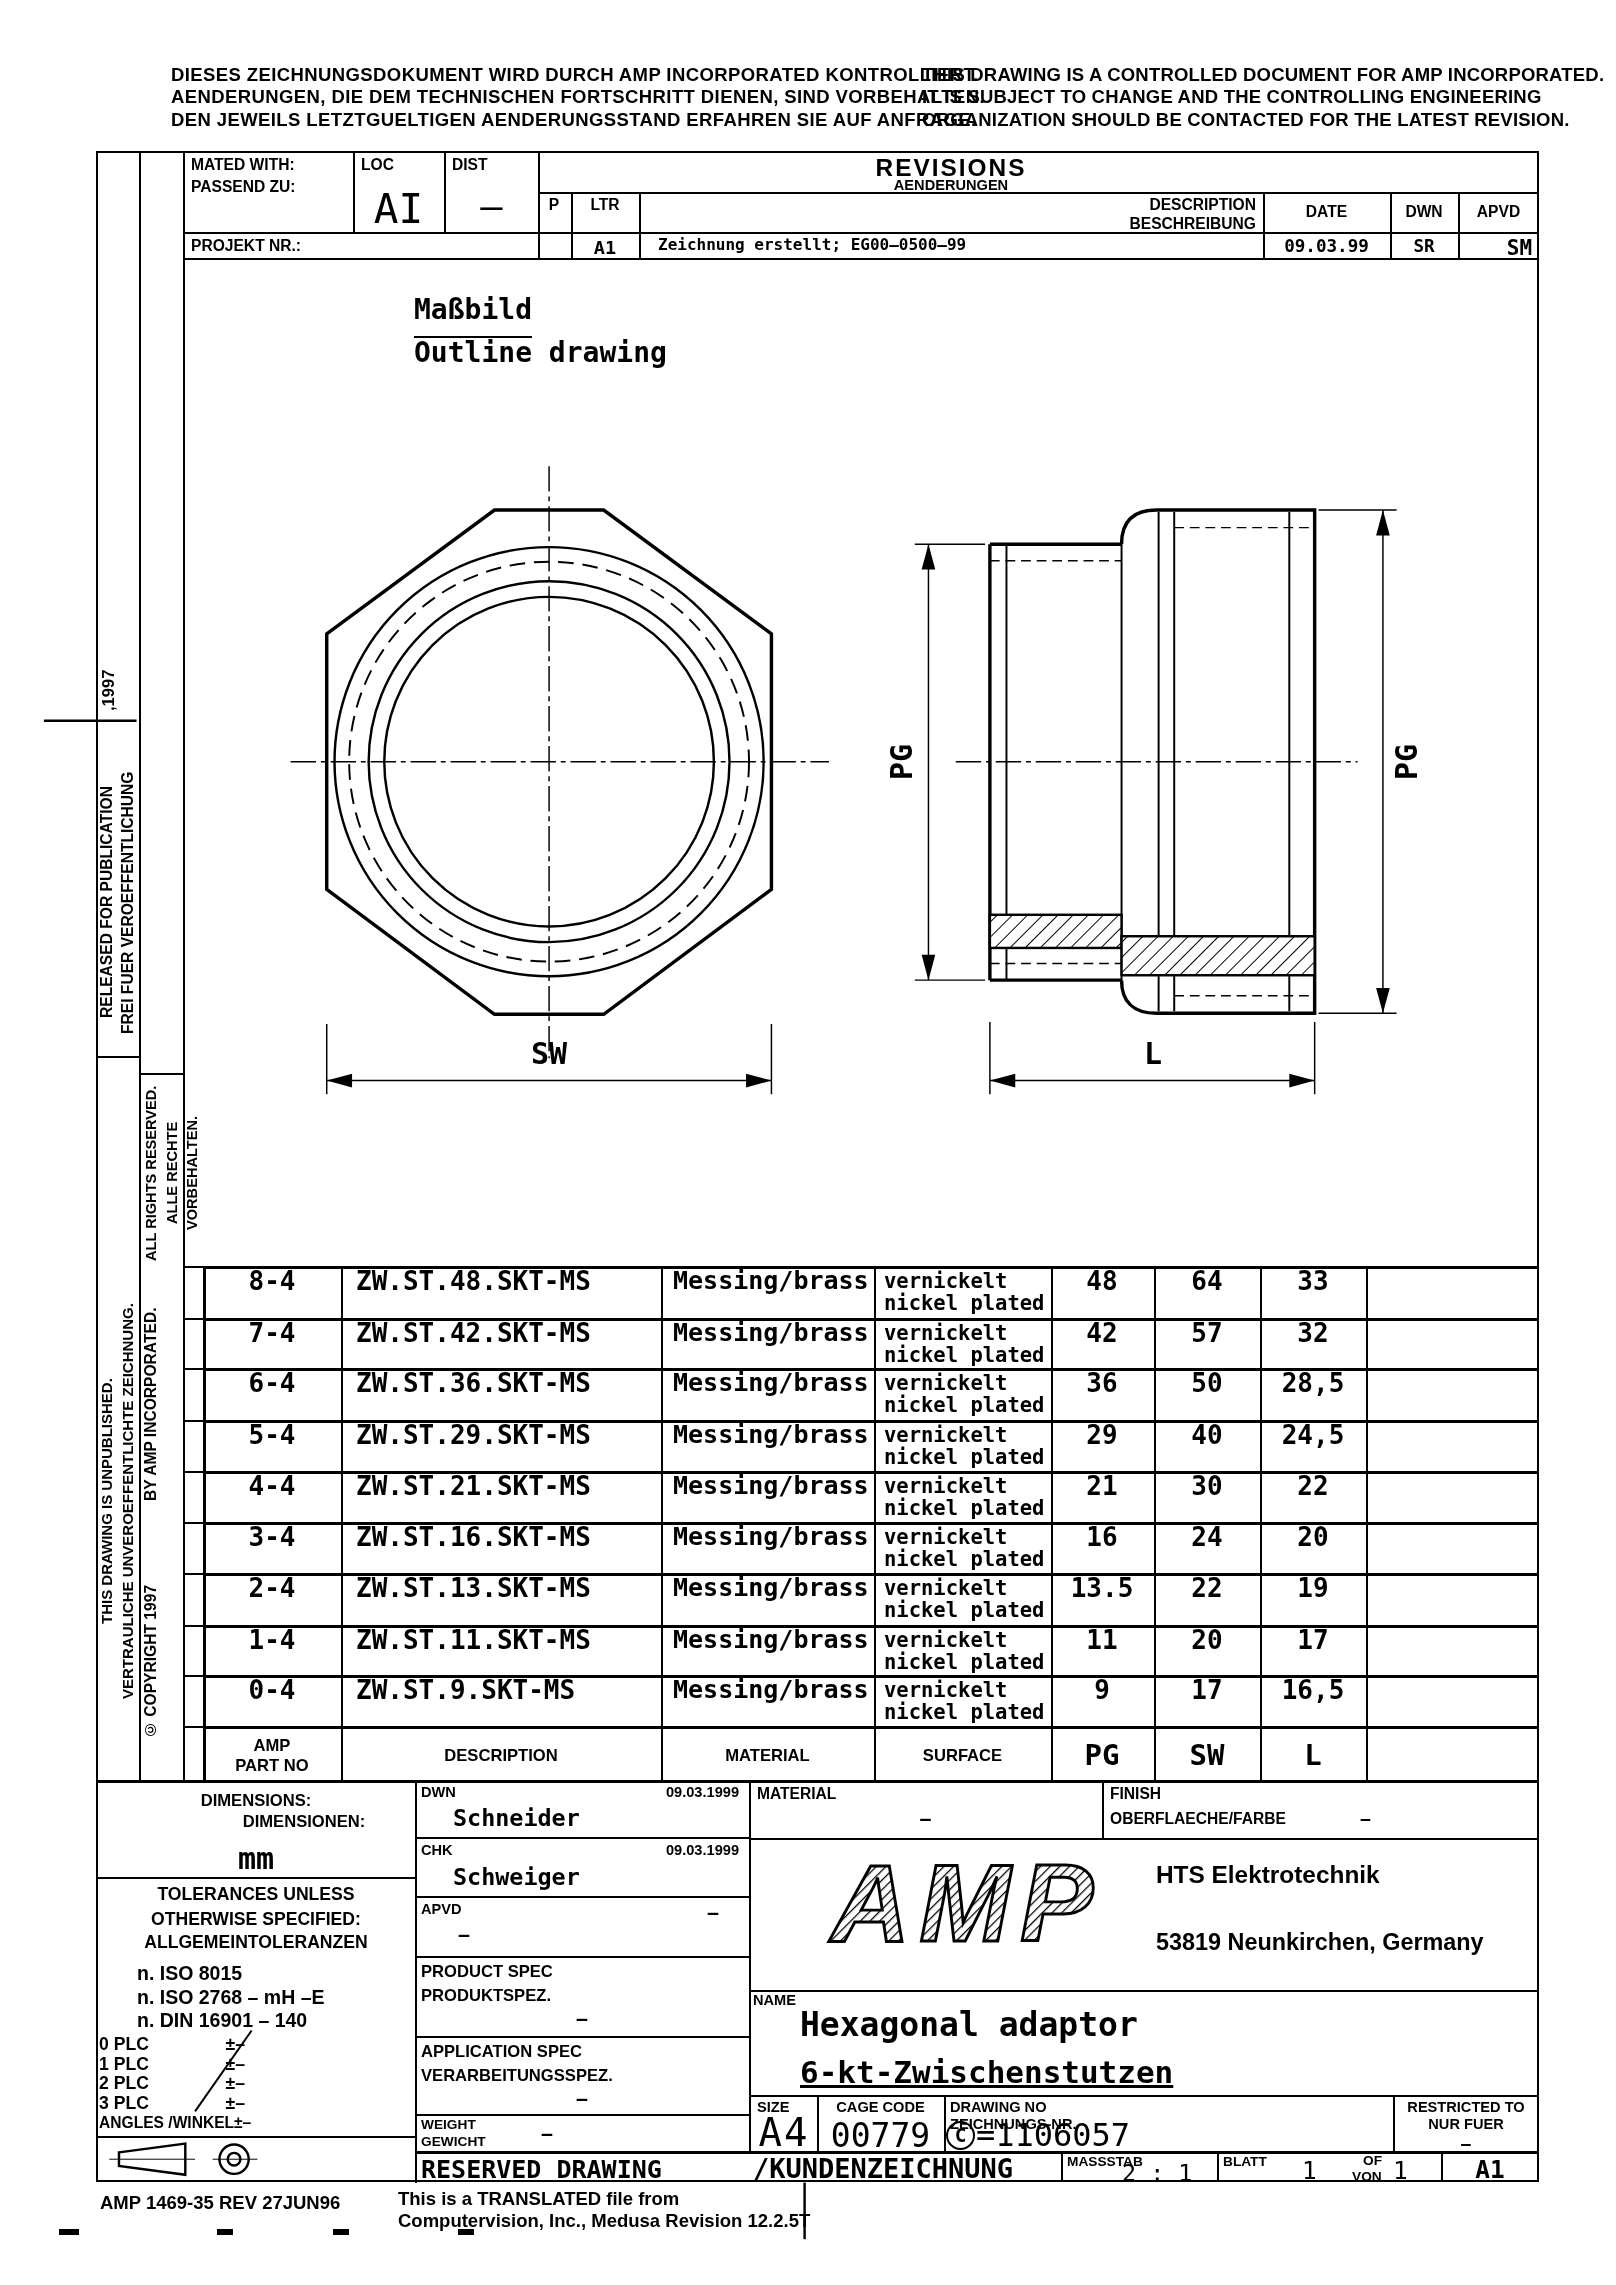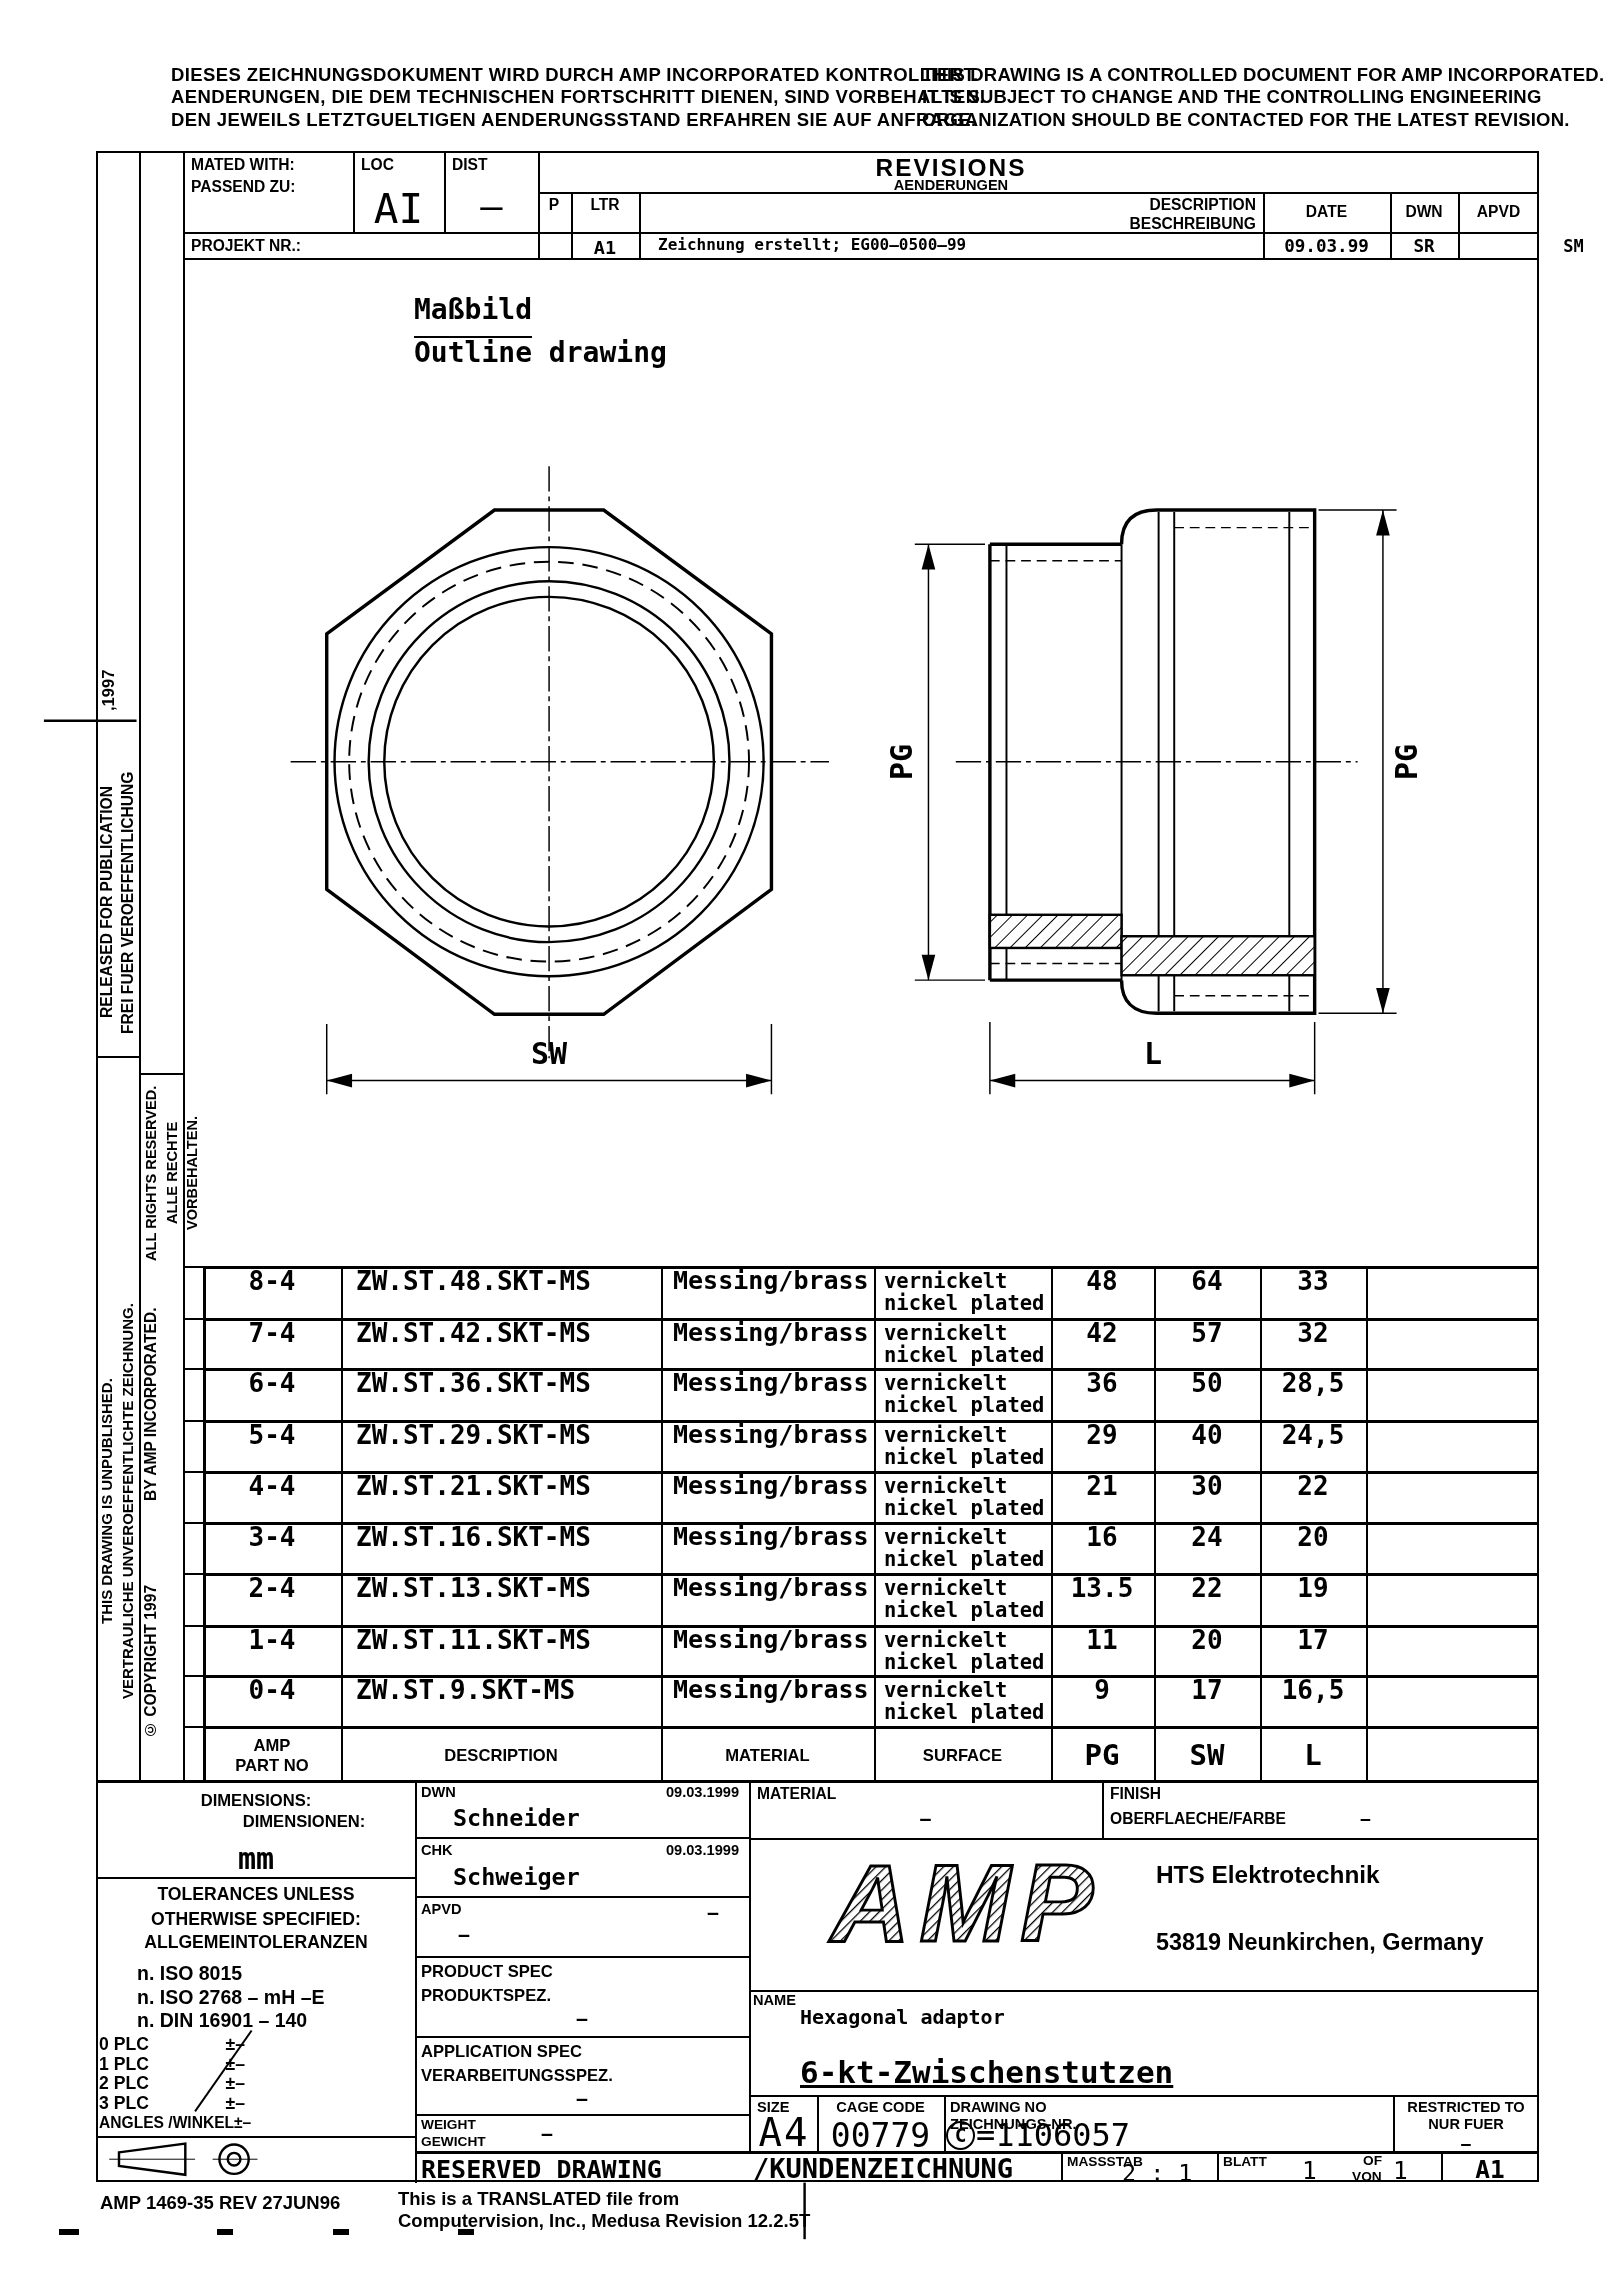--- a/index.html
+++ b/index.html
@@ -121,21 +121,21 @@
 <div class="t lbl" style="left:639px;top:196px;width:617px;text-align:right;">DESCRIPTION</div>
 <div class="t lbl" style="left:639px;top:215px;width:617px;text-align:right;">BESCHREIBUNG</div>
 <div class="t lbl" style="left:1263px;top:203px;width:127px;text-align:center;">DATE</div>
 <div class="t lbl" style="left:1390px;top:203px;width:68px;text-align:center;">DWN</div>
 <div class="t lbl" style="left:1458px;top:203px;width:81px;text-align:center;">APVD</div>
 <div>
   <div class="t cad" style="left:571px;top:237px;width:68px;text-align:center;font-size:18.5px;">A1</div>
   <div class="t cad" style="left:626px;top:235px;font-size:16px;margin-left:32px;">Zeichnung erstellt; EG00–0500–99</div>
   <div class="t cad" style="left:1263px;top:236px;width:127px;text-align:center;font-size:17.6px;">09.03.99</div>
   <div class="t cad" style="left:1390px;top:236px;width:68px;text-align:center;font-size:17.6px;">SR</div>
-  <div class="t cad" style="left:1538px;top:236px;width:71px;text-align:center;font-size:17px;">SM</div>
+  <div class="t cad" style="left:1484px;top:236px;width:71px;text-align:center;font-size:21px;">SM</div>
 </div>
 
 <div class="vert" style="left:99px;top:634px;width:39px;height:112px;font-size:16.6px;">,1997</div>
 <div class="vert" style="left:97px;top:749px;width:43px;height:307px;font-size:15.6px;">
   <div>RELEASED FOR PUBLICATION</div>
   <div>FREI FUER VEROEFFENTLICHUNG</div>
 </div>
 <div class="vert" style="left:97px;top:1224px;width:43px;height:554px;font-size:15px;">
   <div>THIS DRAWING IS UNPUBLISHED.</div>
   <div>VERTRAULICHE UNVEROEFFENTLICHTE ZEICHNUNG.</div>
@@ -388,21 +388,21 @@
 <div class="t cad" style="left:421px;top:2155px;font-size:25px;">RESERVED DRAWING</div>
 
 <div class="t lbl" style="left:757px;top:1785px;font-size:15.6px;">MATERIAL</div>
 <div class="t lbl" style="left:749px;top:1807px;width:353px;text-align:center;font-size:21.5px;">–</div>
 <div class="t lbl" style="left:1110px;top:1785px;font-size:15.6px;">FINISH</div>
 <div class="t lbl" style="left:1110px;top:1810px;font-size:15.6px;">OBERFLAECHE/FARBE</div>
 <div class="t lbl" style="left:1360px;top:1807px;font-size:19.5px;">–</div>
 <div class="t" style="left:1156px;top:1861px;font:bold 24.4px 'Liberation Sans',sans-serif;">HTS Elektrotechnik</div>
 <div class="t" style="left:1156px;top:1929px;font:bold 23.4px 'Liberation Sans',sans-serif;">53819 Neunkirchen, Germany</div>
 <div class="t lbl" style="left:753px;top:1992px;font-size:14.6px;">NAME</div>
-<div class="t cad" style="left:800px;top:2005px;font-size:20px;">Hexagonal adaptor</div>
+<div class="t cad" style="left:800px;top:2005px;font-size:33px;">Hexagonal adaptor</div>
 <div class="t cad" style="left:800px;top:2054px;font-size:31px;text-decoration:underline;">6-kt-Zwischenstutzen</div>
 <div class="t lbl" style="left:757px;top:2099px;font-size:14.6px;">SIZE</div>
 <div class="t cadl" style="left:753px;top:2110px;width:62px;text-align:center;font-size:39px;letter-spacing:2px;">A4</div>
 <div class="t lbl" style="left:817px;top:2099px;width:127px;text-align:center;font-size:14.6px;">CAGE CODE</div>
 <div class="t cadl" style="left:817px;top:2116px;width:127px;text-align:center;font-size:33px;">00779</div>
 <div class="t lbl" style="left:950px;top:2099px;font-size:14.6px;">DRAWING NO</div>
 <div class="t lbl" style="left:950px;top:2116px;font-size:14.6px;">ZEICHNUNGS-NR.</div>
 <div class="t" style="left:946px;top:2116px;display:flex;align-items:center;gap:1px;">
   <span class="ccircle">C</span>
     <span class="cadl" style="font-size:32px;">=1106057</span>

